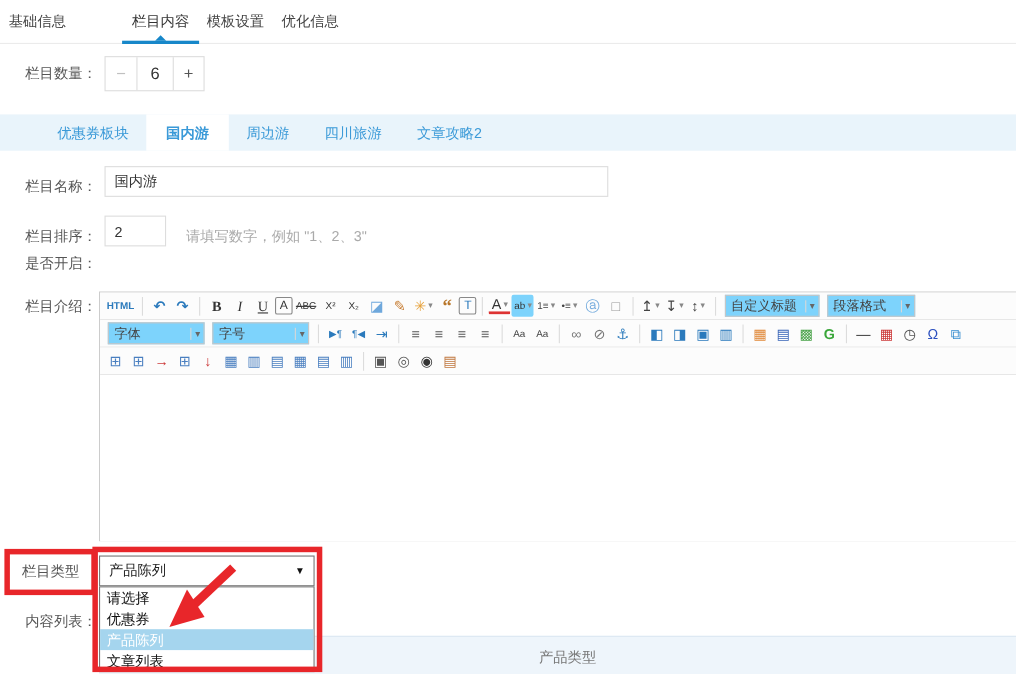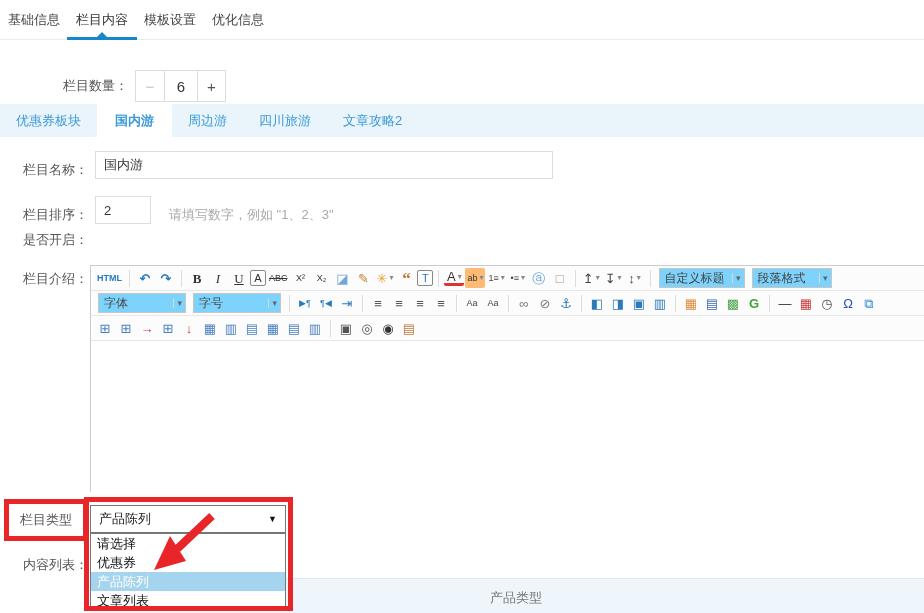--- a/index.html
+++ b/index.html
@@ -3,35 +3,35 @@
 <meta charset="utf-8">
 <style>
   * { box-sizing: border-box; margin: 0; padding: 0; }
   html,body { background:#fff; }
   body { font-family: "Liberation Sans", "DejaVu Sans", sans-serif; }
   .page { position:relative; width:924px; height:613px; overflow:hidden; background:#fff; font-size:13px; color:#555; }
 
   
   .topnav { position:absolute; left:0; top:0; width:924px; height:40px; border-bottom:1px solid #ebebeb; display:flex; align-items:center; gap:16px; padding-left:8px; }
   .nav-tab { position:relative; height:40px; line-height:40px; color:#444; font-size:13px; cursor:pointer; }
-  .nav-tab.active { color:#333; }
+  .nav-tab.active { color:#333;margin-left:44px; }
   .nav-tab.active::after { content:""; position:absolute; left:-9px; right:-9px; bottom:0; height:3px; background:#1787c9; }
   .nav-tab.active::before { content:""; position:absolute; left:50%; margin-left:-5px; bottom:3px; border-left:5px solid transparent; border-right:5px solid transparent; border-bottom:5px solid #1787c9; }
 
   
-  .count-row { position:absolute; left:0; top:70px; display:flex; align-items:center;margin-left:40px; }
+  .count-row { position:absolute; left:0; top:51px; display:flex; align-items:center; }
   .form-label { display:inline-block; width:88px; text-align:right; color:#555; font-size:13px; }
   .stepper { display:inline-flex; margin-left:7px; border:1px solid #ddd; background:#fff; height:32px; }
   .stepper span { display:flex; align-items:center; justify-content:center; height:30px; font-size:15px; }
   .step-minus { width:29px; color:#c0c0c0; border-right:1px solid #ddd; cursor:pointer; }
   .step-value { width:32px; color:#333; font-size:14px; }
   .step-plus  { width:28px; color:#555; border-left:1px solid #ddd; cursor:pointer; }
 
   
-  .subtabs { position:absolute; left:0; top:104px; width:924px; height:33px; background:#e9f4fb; display:flex; }
+  .subtabs { position:absolute; left:0; top:104px; width:924px; height:33px; background:#e9f4fb; display:flex;padding-left:36px; }
   .sub-tab { height:33px; line-height:33px; padding:0 16px; color:#3b9ad8; font-size:13px; cursor:pointer; }
   .sub-tab.active { background:#fff; font-weight:bold; padding:0 18px; }
 
   
   .row { position:absolute; left:0; display:flex; align-items:flex-end; }
   .text-input { margin-left:7px; height:28px; border:1px solid #ddd; padding:0 8px; font-size:13px; color:#333; font-family:inherit; outline:none; }
   .hint { margin-left:18px; color:#aaa; font-size:13px; }
   .radio-group { display:flex; align-items:center; margin-left:7px; gap:42px; }
   .radio-opt { display:flex; align-items:center; gap:5px; color:#555; cursor:pointer; }
   .radio { width:14px; height:14px; border-radius:50%; border:1px solid #aaa; background:#fff; display:inline-flex; align-items:center; justify-content:center; }
@@ -45,21 +45,21 @@
   .tb-icon.dd::after { content:"▾"; font-size:8px; color:#888; margin-left:2px; }
   .tb-sep { width:1px; height:17px; background:#dcdcdc; margin:0 4px; flex:none; }
   .tb-select { height:20px; border:1px solid #c6c6c6; background:#7dd3fc; display:inline-flex; align-items:center; justify-content:space-between; font-size:12px; color:#444; padding:0 3px 0 5px; margin:0 3px; cursor:pointer; flex:none; }
   .tb-caret { font-size:9px; color:#666; border-left:1px solid #d8d8d8; padding-left:3px; margin-left:4px; }
   .g-bold { font-weight:bold; } .g-italic { font-style:italic; } .g-under { text-decoration:underline; }
   .g-serif { font-family:"Liberation Serif","DejaVu Serif",serif; }
   .g-tiny { font-size:9px; letter-spacing:0; } .g-big { font-size:17px; }
   .g-box { border:1px solid #888; font-size:11px; min-width:16px; height:16px; }
   .g-strike { text-decoration:line-through; }
   .g-ubar { border-bottom:3px solid #d33; height:16px; }
-  .g-hl { background:#fdba74; }
+  .g-hl { background:#7dd3fc; }
   .editor-content { height:151px; background:#fff; cursor:text; }
 
   
   .type-select { position:absolute; left:90px; top:505px; width:196px; height:28px; border:1px solid #767676; background:#fff; display:flex; align-items:center; justify-content:space-between; padding:0 8px; color:#222; font-size:13px; cursor:pointer; z-index:10; }
   .select-arrow { font-size:9px; color:#111; }
   .dropdown { position:absolute; left:90px; top:533px; width:196px; border:1px solid #767676; background:#fff; z-index:20; }
   .dd-option { display:block; height:19px; line-height:19px; padding-left:6px; font-size:13px; color:#111; cursor:pointer; }
   .dd-option.selected { background:#a5d5ee; color:#fff; }
 
   .content-list-label { position:absolute; left:0; top:556px; }

